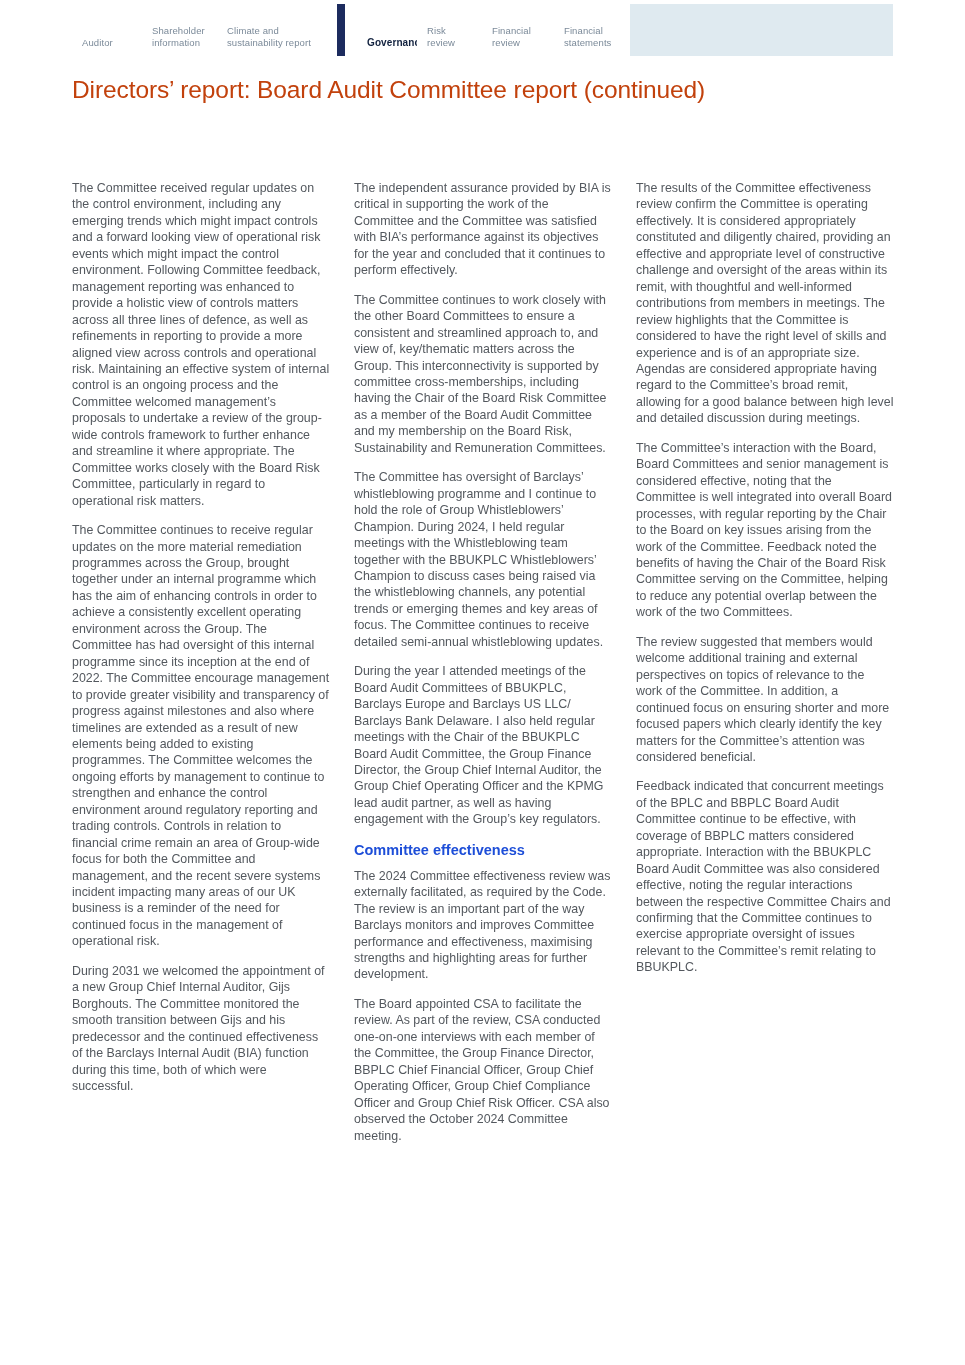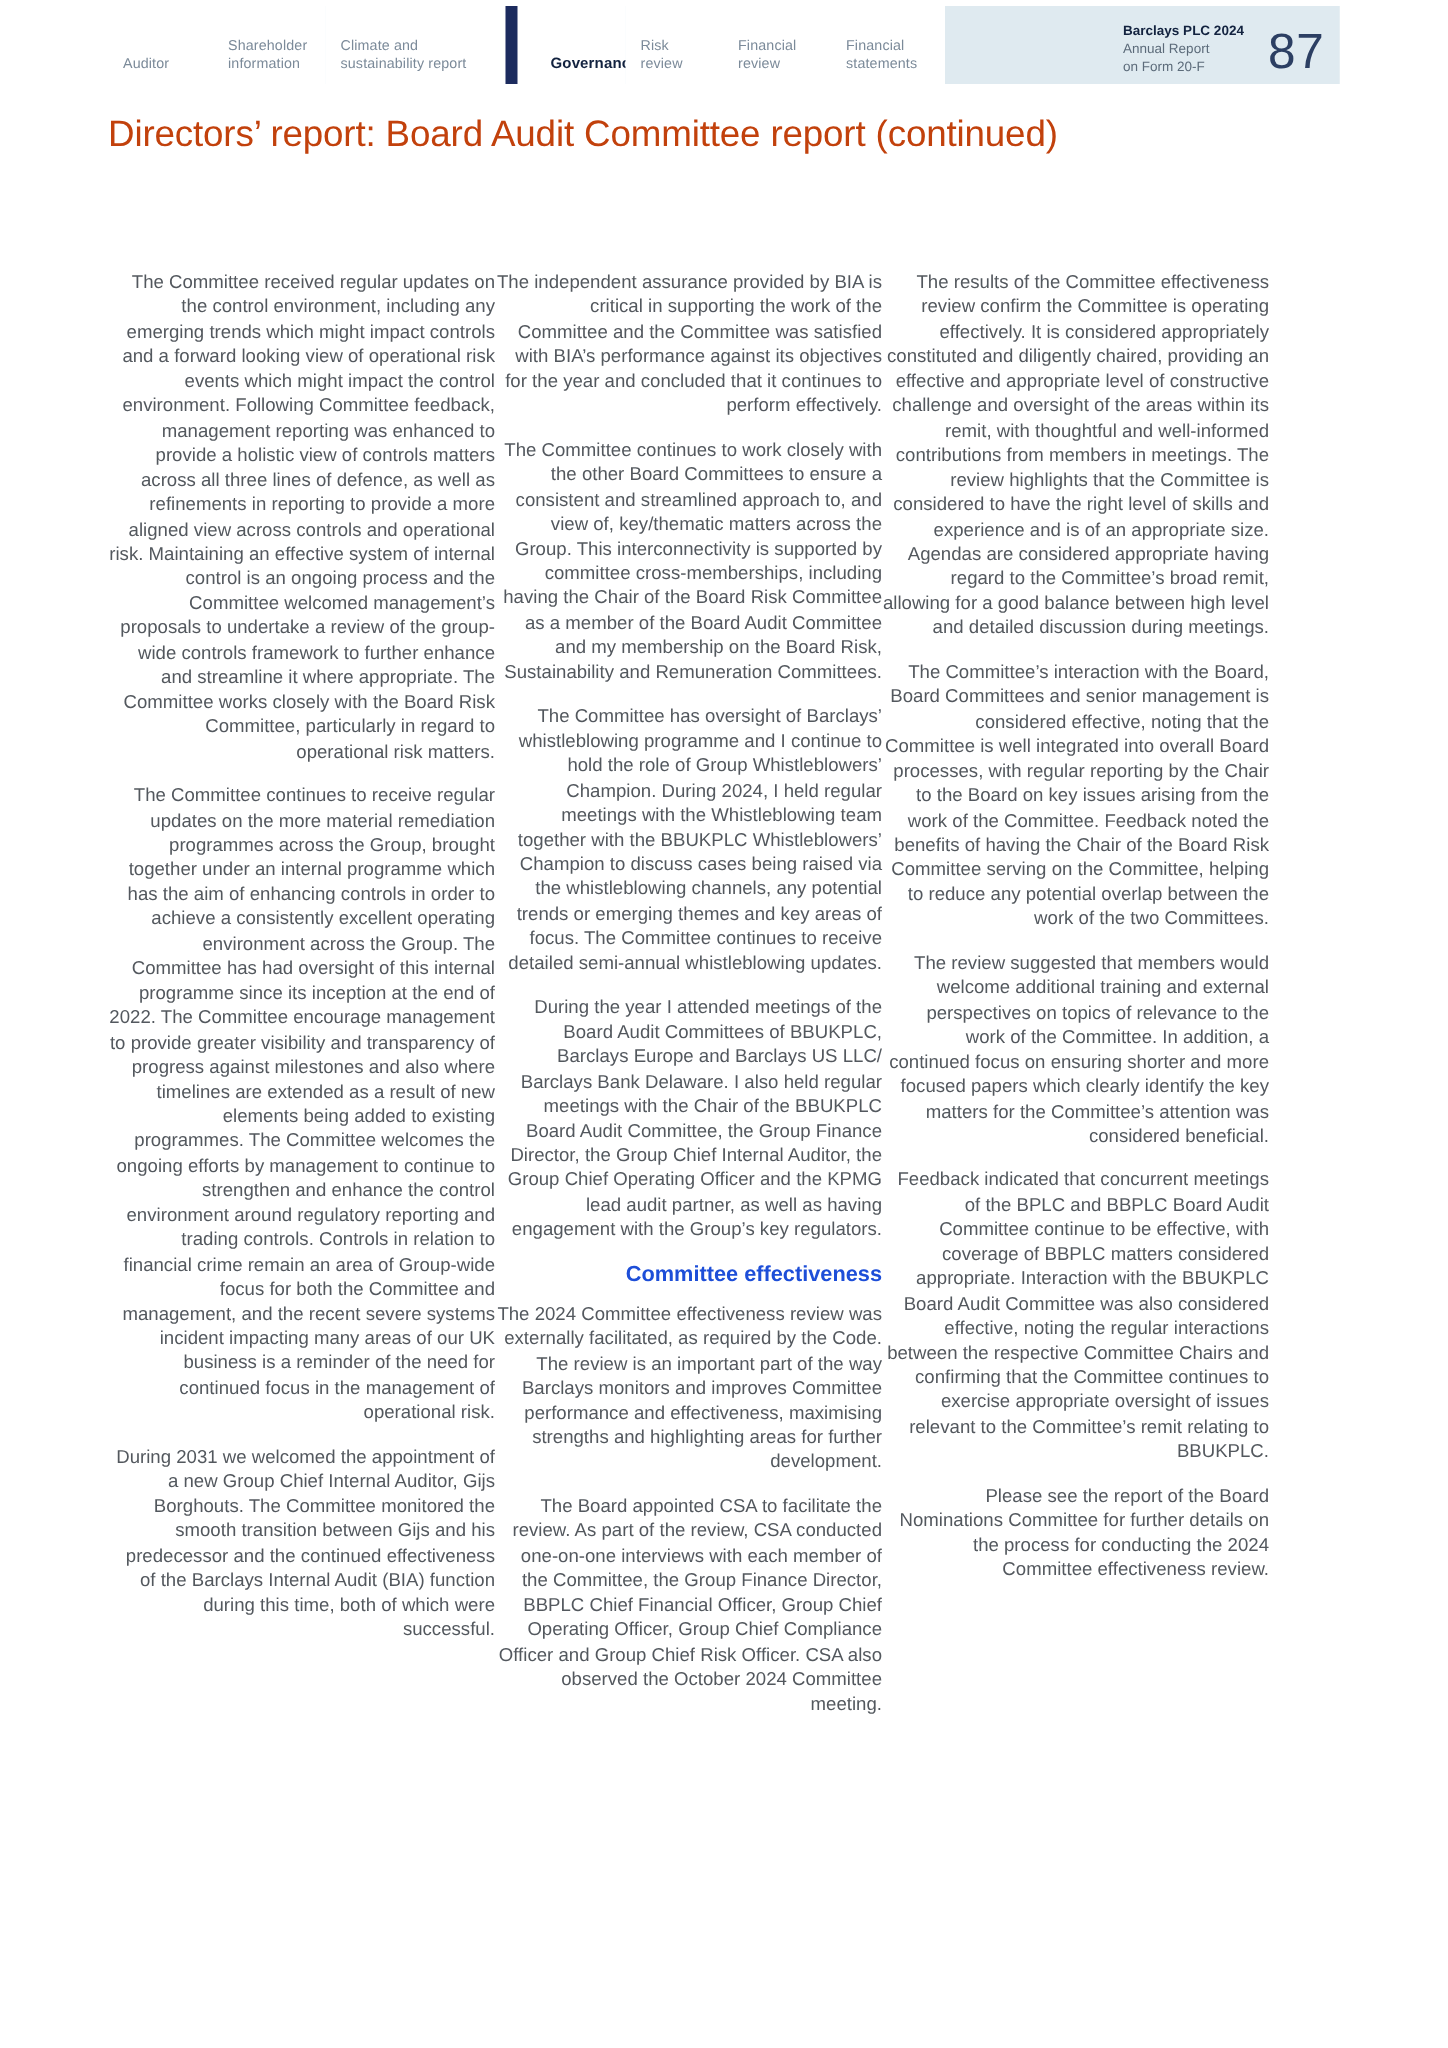--- a/index.html
+++ b/index.html
@@ -108,21 +108,21 @@
     letter-spacing: -0.1px;
   }
 
   
   .columns {
     position: absolute;
     left: 72px;
     top: 180px;
     width: 822px;
     display: flex;
-    text-align: right;
+    gap: 24px;
   }
   .column {
     width: 258px;
   }
   .column p {
     margin: 0 0 13px 0;
     font-size: 12.4px;
     line-height: 16.45px;
     color: #53585e;
     letter-spacing: 0.01px;
@@ -160,28 +160,20 @@
   </div>
   <div class="tab t-finrev">
     <span class="tab-label">Financial
 review</span>
   </div>
   <div class="tab t-finstate">
     <span class="tab-label">Financial
 statements</span>
   </div>
 
-  <div class="header-meta">
-    <div class="meta-text">
-      <span class="meta-strong">Barclays PLC 2024</span>
-      <span>Annual Report</span>
-      <span>on Form 20-F</span>
-    </div>
-    <div class="page-number">87</div>
-  </div>
 </div>
 
 <h1 class="page-title">Directors’ report: Board Audit Committee report (continued)</h1>
 
 <div class="columns">
   <div class="column">
     <p>The Committee received regular updates on the control environment, including any emerging trends which might impact controls and a forward looking view of operational risk events which might impact the control environment. Following Committee feedback, management reporting was enhanced to provide a holistic view of controls matters across all three lines of defence, as well as refinements in reporting to provide a more aligned view across controls and operational risk. Maintaining an effective system of internal control is an ongoing process and the Committee welcomed management’s proposals to undertake a review of the group-wide controls framework to further enhance and streamline it where appropriate. The Committee works closely with the Board Risk Committee, particularly in regard to operational risk matters.</p>
     <p>The Committee continues to receive regular updates on the more material remediation programmes across the Group, brought together under an internal programme which has the aim of enhancing controls in order to achieve a consistently excellent operating environment across the Group. The Committee has had oversight of this internal programme since its inception at the end of 2022. The Committee encourage management to provide greater visibility and transparency of progress against milestones and also where timelines are extended as a result of new elements being added to existing programmes. The Committee welcomes the ongoing efforts by management to continue to strengthen and enhance the control environment around regulatory reporting and trading controls. Controls in relation to financial crime remain an area of Group-wide focus for both the Committee and management, and the recent severe systems incident impacting many areas of our UK business is a reminder of the need for continued focus in the management of operational risk.</p>
     <p>During 2031 we welcomed the appointment of a new Group Chief Internal Auditor, Gijs Borghouts. The Committee monitored the smooth transition between Gijs and his predecessor and the continued effectiveness of the Barclays Internal Audit (BIA) function during this time, both of which were successful.</p>
   </div>
@@ -194,15 +186,14 @@
     <h2 class="section-heading">Committee effectiveness</h2>
     <p>The 2024 Committee effectiveness review was externally facilitated, as required by the Code. The review is an important part of the way Barclays monitors and improves Committee performance and effectiveness, maximising strengths and highlighting areas for further development.</p>
     <p>The Board appointed CSA to facilitate the review. As part of the review, CSA conducted one-on-one interviews with each member of the Committee, the Group Finance Director, BBPLC Chief Financial Officer, Group Chief Operating Officer, Group Chief Compliance Officer and Group Chief Risk Officer. CSA also observed the October 2024 Committee meeting.</p>
   </div>
 
   <div class="column">
     <p>The results of the Committee effectiveness review confirm the Committee is operating effectively. It is considered appropriately constituted and diligently chaired, providing an effective and appropriate level of constructive challenge and oversight of the areas within its remit, with thoughtful and well-informed contributions from members in meetings. The review highlights that the Committee is considered to have the right level of skills and experience and is of an appropriate size. Agendas are considered appropriate having regard to the Committee’s broad remit, allowing for a good balance between high level and detailed discussion during meetings.</p>
     <p>The Committee’s interaction with the Board, Board Committees and senior management is considered effective, noting that the Committee is well integrated into overall Board processes, with regular reporting by the Chair to the Board on key issues arising from the work of the Committee. Feedback noted the benefits of having the Chair of the Board Risk Committee serving on the Committee, helping to reduce any potential overlap between the work of the two Committees.</p>
     <p>The review suggested that members would welcome additional training and external perspectives on topics of relevance to the work of the Committee. In addition, a continued focus on ensuring shorter and more focused papers which clearly identify the key matters for the Committee’s attention was considered beneficial.</p>
     <p>Feedback indicated that concurrent meetings of the BPLC and BBPLC Board Audit Committee continue to be effective, with coverage of BBPLC matters considered appropriate. Interaction with the BBUKPLC Board Audit Committee was also considered effective, noting the regular interactions between the respective Committee Chairs and confirming that the Committee continues to exercise appropriate oversight of issues relevant to the Committee’s remit relating to BBUKPLC.</p>
-    <p>Please see the report of the Board Nominations Committee for further details on the process for conducting the 2024 Committee effectiveness review.</p>
   </div>
 </div>
 
 </body></html>

